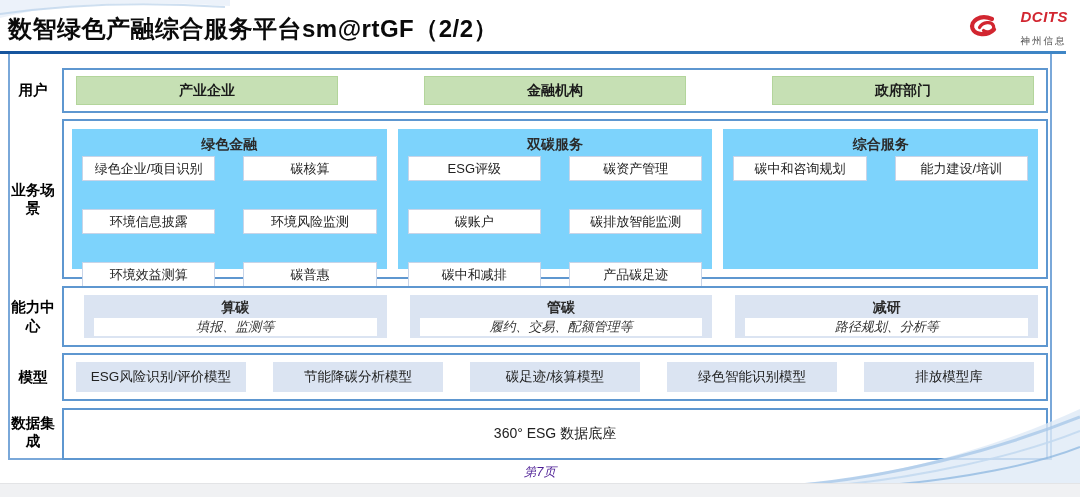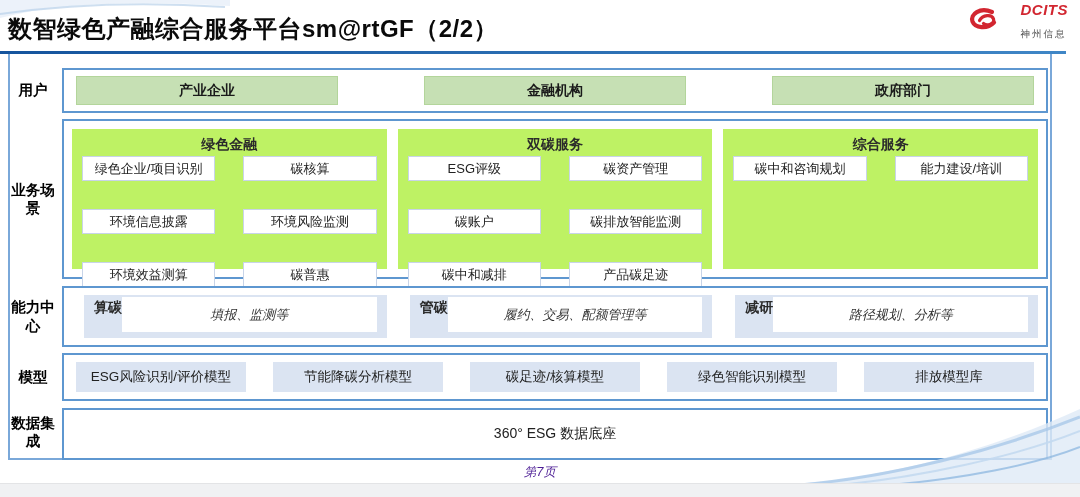--- a/index.html
+++ b/index.html
@@ -5,21 +5,21 @@
   html,body { margin:0; padding:0; background:#fff; }
   .slide {
     position:relative; width:1080px; height:497px; background:#ffffff;
     font-family:"Liberation Sans","DejaVu Sans",sans-serif; overflow:hidden;
   }
   
   .header-title {
     position:absolute; left:8px; top:13px; font-size:24px; font-weight:bold;
     color:#0a0a0a; letter-spacing:0.5px; white-space:nowrap;
   }
-  .logo { position:absolute; right:12px; top:2px; display:flex; align-items:center; gap:19px; }
+  .logo { position:absolute; right:12px; top:9px; display:flex; align-items:center; gap:19px; }
   .logo-text { display:flex; flex-direction:column; line-height:1; }
   .brand { color:#d22630; font-weight:bold; font-style:italic; font-size:15px; letter-spacing:0.5px; }
   .subbrand { color:#4a4a4a; font-size:9.5px; margin-top:12px; letter-spacing:2px; }
   .divider {
     position:absolute; left:0; top:51px; width:1066px; height:3px;
     background:linear-gradient(to right,#15549d,#3f86c6);
   }
   .deco-top-left { position:absolute; left:0; top:0; pointer-events:none; }
   
   .outer-frame {
@@ -37,30 +37,30 @@
     position:absolute; left:62px; width:986px; border:2px solid #5e97d0;
     background:#fff; box-sizing:border-box;
   }
   .users { top:68px; height:45px; display:flex; align-items:center; justify-content:space-between; padding:0 12px; }
   .green-box {
     width:262px; height:29px; background:#c6e0b4; border:1px solid #b3d59b;
     display:flex; align-items:center; justify-content:center; font-size:14px;
     font-weight:600; color:#1a1a1a; box-sizing:border-box;
   }
   .scenarios { top:119px; height:160px; display:flex; gap:11px; padding:8px; }
-  .scol { flex:1; background:#bef264; padding:3px 10px 8px; box-sizing:border-box; display:flex; flex-direction:column; }
+  .scol { flex:1; background:#7dd3fc; padding:3px 10px 8px; box-sizing:border-box; display:flex; flex-direction:column; }
   .scol-title { text-align:center; font-weight:bold; font-size:14px; color:#2b2b2b; height:24px; line-height:24px; }
   .scol-grid { display:grid; grid-template-columns:1fr 1fr; column-gap:26px; row-gap:9px; align-content:start;gap:28px; }
   .witem {
     height:25px; background:#fff; border:1px solid #c8d4e8; display:flex;
     align-items:center; justify-content:center; font-size:13px; color:#222;
     box-sizing:border-box; white-space:nowrap;
   }
   .caps { top:286px; height:61px; display:flex; gap:11px; padding:7px 8px; }
-  .cap { flex:1; background:#dbe4f2; padding:2px 10px 6px; display:flex; flex-direction:row; box-sizing:border-box;margin-left:12px; }
+  .cap { flex:1; background:#dbe4f2; padding:2px 10px 6px; display:flex; flex-direction:column; box-sizing:border-box;margin-left:12px; }
   .cap-title { text-align:center; font-weight:bold; font-size:14px; height:21px; line-height:21px; color:#2b2b2b; }
   .cap-desc {
     flex:1; background:#fff; display:flex; align-items:center; justify-content:center;
     font-style:italic; font-size:13px; color:#333;
   }
   .models { top:353px; height:48px; display:flex; gap:27px; padding:7px 12px; align-items:stretch; }
   .model {
     flex:1; background:#dbe4f2; display:flex; align-items:center; justify-content:center;
     font-size:13.5px; color:#222; white-space:nowrap;
   }

